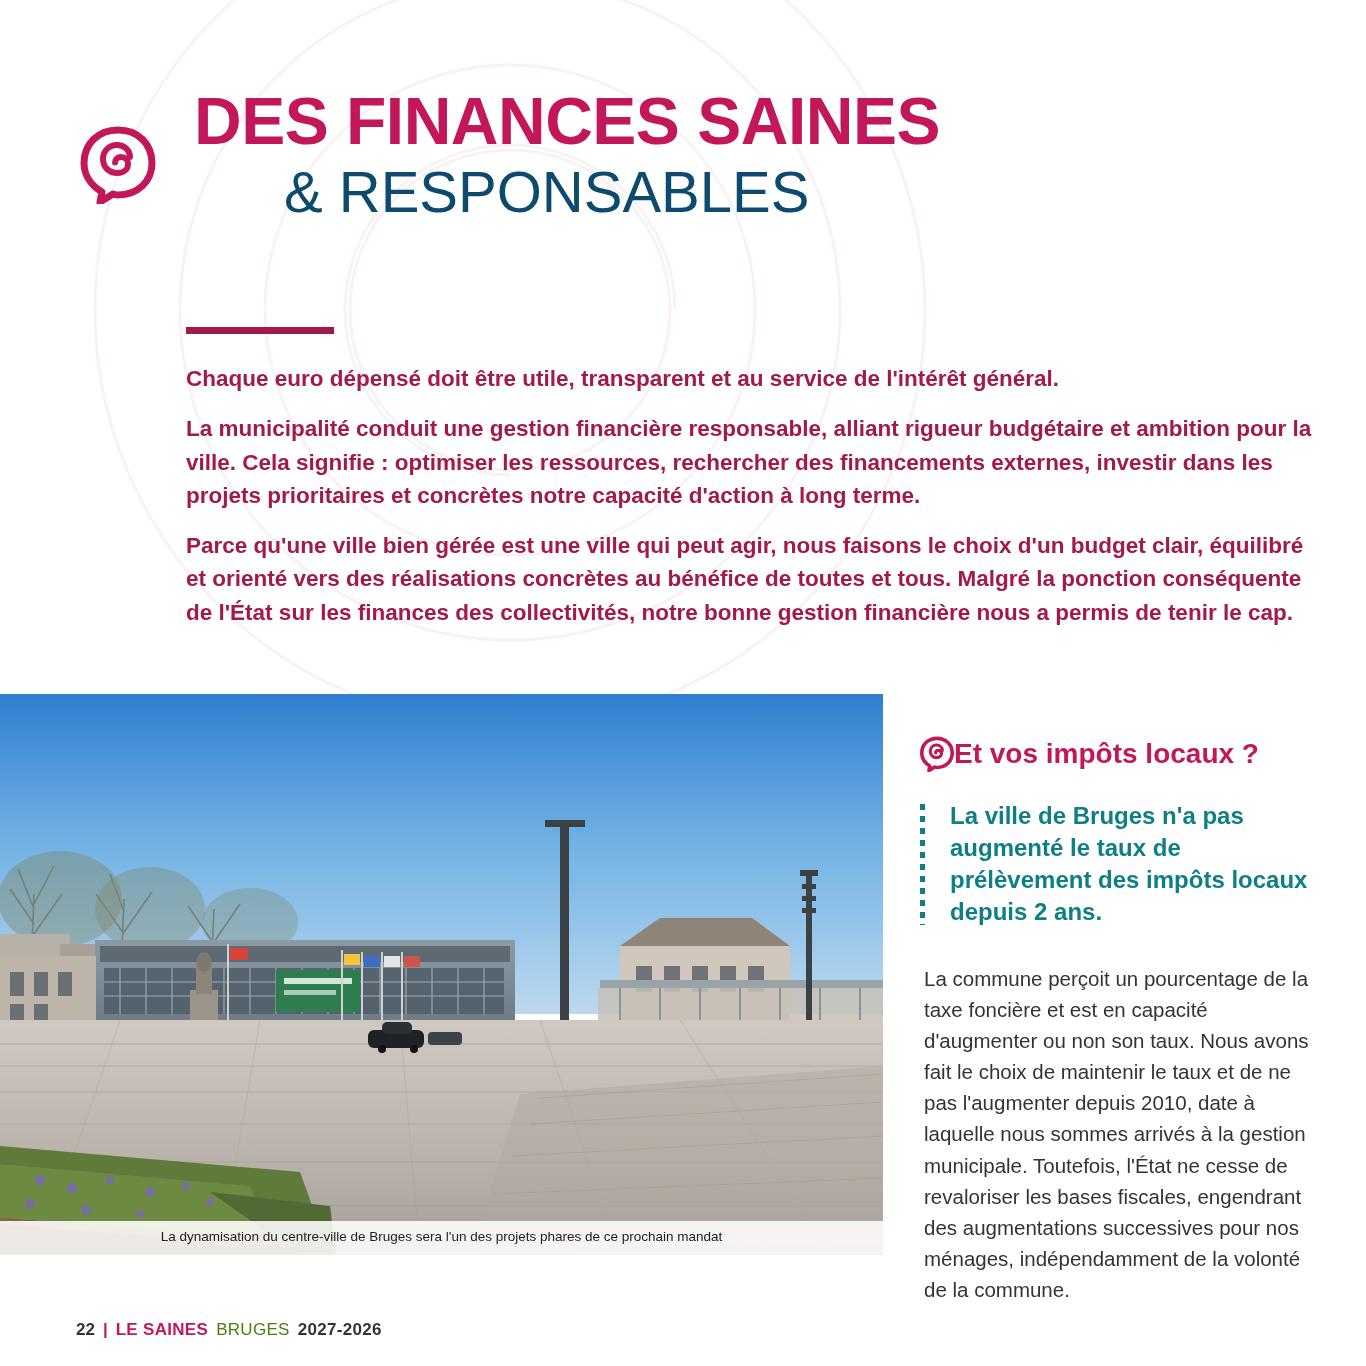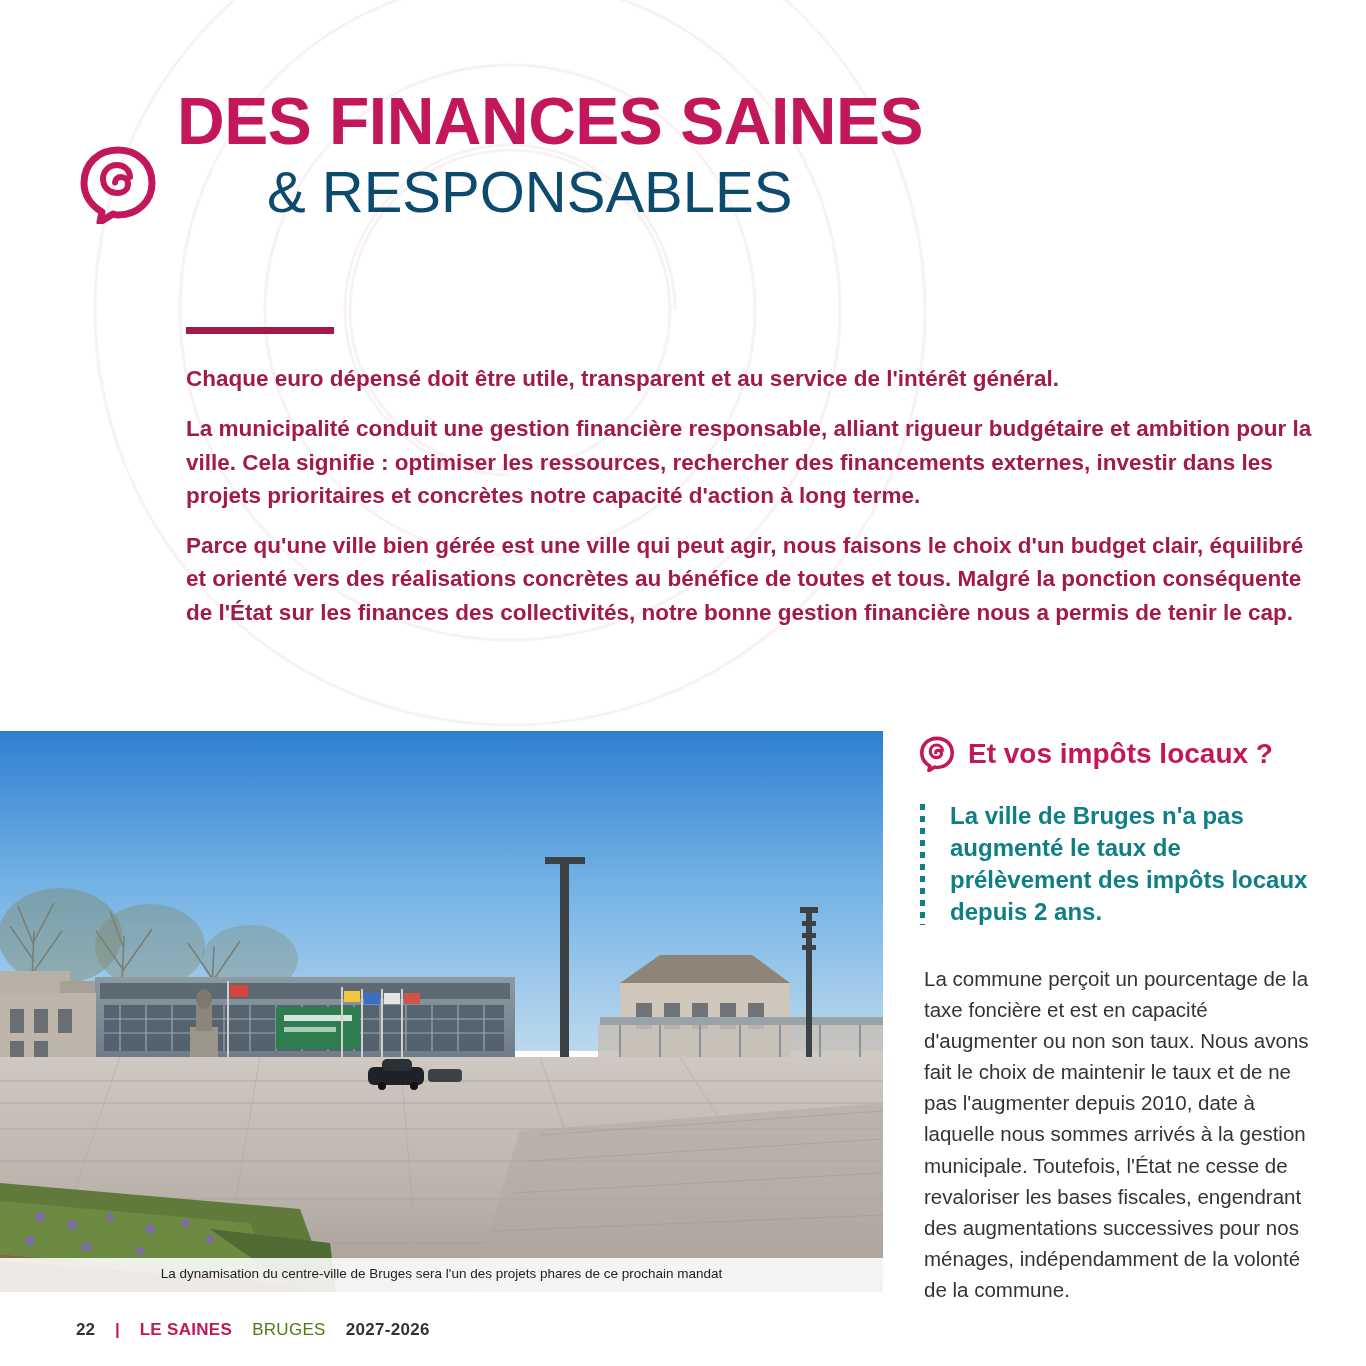--- a/index.html
+++ b/index.html
@@ -34,22 +34,22 @@
 
   
   .header {
     position: absolute;
     left: 80px;
     top: 88px;
     width: 1240px;
   }
   .title-row {
     display: flex;
-    align-items: flex-end;
-    gap: 21px;
+    align-items: center;
+    gap: 38px;
   }
   .logo-mark {
     width: 76px;
     height: 78px;
     flex: 0 0 auto;
     margin-top: 18px;
   }
   .logo-mark svg { display: block; }
 
   .title-block { padding-top: 0; }
@@ -93,21 +93,21 @@
     font-size: 22.5px;
     line-height: 1.48;
   }
   .intro p { margin-bottom: 17px; }
   .intro p:last-child { margin-bottom: 12px; }
 
   
   .photo-wrap {
     position: absolute;
     left: 0;
-    top: 731px;
+    top: 694px;
     width: 883px;
     height: 561px;
     overflow: hidden;
     padding-left: 8px;
   }
   .photo {
     position: absolute;
     inset: 0;
     overflow: hidden;
   }
@@ -128,21 +128,20 @@
   
   .right-col {
     position: absolute;
     left: 920px;
     top: 736px;
     width: 400px;
   }
   .rc-head {
     display: flex;
     align-items: center;
-    gap: 14px;
     margin-bottom: 28px;
   }
   .rc-logo { width: 34px; height: 36px; flex: 0 0 auto; }
   .rc-logo svg { display: block; }
   .rc-title {
     color: #c2185b;
     font-weight: bold;
     font-size: 28px;
     line-height: 1.1;
     white-space: nowrap;
@@ -178,21 +177,21 @@
 
   
   .footer {
     position: absolute;
     left: 0;
     bottom: 26px;
     width: 1366px;
     padding-left: 76px;
     display: flex;
     align-items: baseline;
-    gap: 20px;
+    gap: 8px;
     font-size: 17px;
   }
   .f-page { color: #333; font-weight: bold; }
   .f-sep { color: #c2185b; font-weight: bold; }
   .f-bilan { color: #c2185b; font-weight: bold; letter-spacing: 0.3px; }
   .f-city { color: #4d7c0f; letter-spacing: 0.3px; text-align: center; }
   .f-years { color: #333; font-weight: bold; letter-spacing: 0.3px; }
 </style>
 </head>
 <body>

